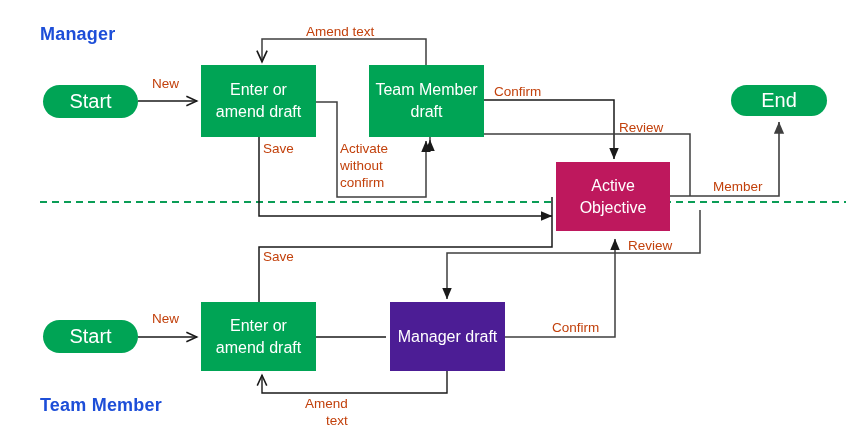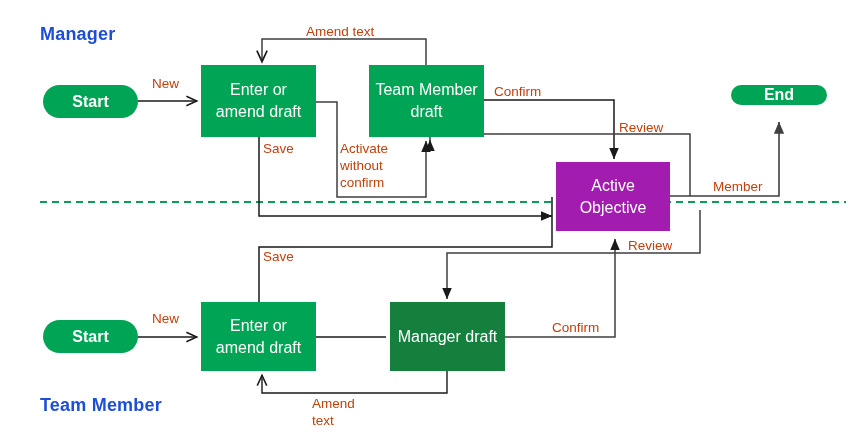--- a/index.html
+++ b/index.html
@@ -25,22 +25,22 @@
     letter-spacing: 0.2px;
     white-space: nowrap;
   }
   .node-pill {
     position: absolute;
     border-radius: 999px;
     display: flex;
     align-items: center;
     justify-content: center;
     color: #ffffff;
-    font-weight: bold;
-    font-size: 16px;
+    font-weight: normal;
+    font-size: 20px;
   }
   .node-box {
     position: absolute;
     display: flex;
     align-items: center;
     justify-content: center;
     text-align: center;
     color: #ffffff;
     font-size: 16px;
     line-height: 1.35;
@@ -114,29 +114,29 @@
   <div class="swimlane-label" style="left:40px; top:24px;">Manager</div>
 
   <div class="swimlane-label" style="left:40px; top:395px;">Team Member</div>
 
   <div class="node-pill" style="left:43px; top:85px; width:95px; height:33px; background:#00a455;">Start</div>
 
   <div class="node-box" style="left:201px; top:65px; width:115px; height:72px; background:#00a455;">Enter or<br>amend draft</div>
 
   <div class="node-box" style="left:369px; top:65px; width:115px; height:72px; background:#00a455;">Team Member<br>draft</div>
 
-  <div class="node-box" style="left:556px; top:162px; width:114px; height:69px; background:#a21caf;">Active<br>Objective</div>
+  <div class="node-box" style="left:556px; top:162px; width:114px; height:69px; background:#be185d;">Active<br>Objective</div>
 
-  <div class="node-pill" style="left:731px; top:85px; width:96px; height:20px; background:#00a455;">End</div>
+  <div class="node-pill" style="left:731px; top:85px; width:96px; height:31px; background:#00a455;">End</div>
 
   <div class="node-pill" style="left:43px; top:320px; width:95px; height:33px; background:#00a455;">Start</div>
 
   <div class="node-box" style="left:201px; top:302px; width:115px; height:69px; background:#00a455;">Enter or<br>amend draft</div>
 
-  <div class="node-box" style="left:390px; top:302px; width:115px; height:69px; background:#15803d;">Manager draft</div>
+  <div class="node-box" style="left:390px; top:302px; width:115px; height:69px; background:#4c1d95;">Manager draft</div>
 
   <div class="edge-label" style="left:306px; top:24px;">Amend text</div>
 
   <div class="edge-label" style="left:152px; top:76px;">New</div>
 
   <div class="edge-label" style="left:263px; top:141px;">Save</div>
 
   <div class="edge-label" style="left:340px; top:141px;">Activate<br>without<br>confirm</div>
 
   <div class="edge-label" style="left:494px; top:84px;">Confirm</div>
@@ -146,15 +146,15 @@
   <div class="edge-label" style="left:713px; top:179px;">Member</div>
 
   <div class="edge-label" style="left:628px; top:238px;">Review</div>
 
   <div class="edge-label" style="left:263px; top:249px;">Save</div>
 
   <div class="edge-label" style="left:152px; top:311px;">New</div>
 
   <div class="edge-label" style="left:552px; top:320px;">Confirm</div>
 
-  <div class="edge-label" style="left:312px; top:396px;">Amend<br>text</div>
+  <div class="edge-label" style="left:305px; top:396px;text-align:right;">Amend<br>text</div>
 
 </div>
 
 </body></html>

